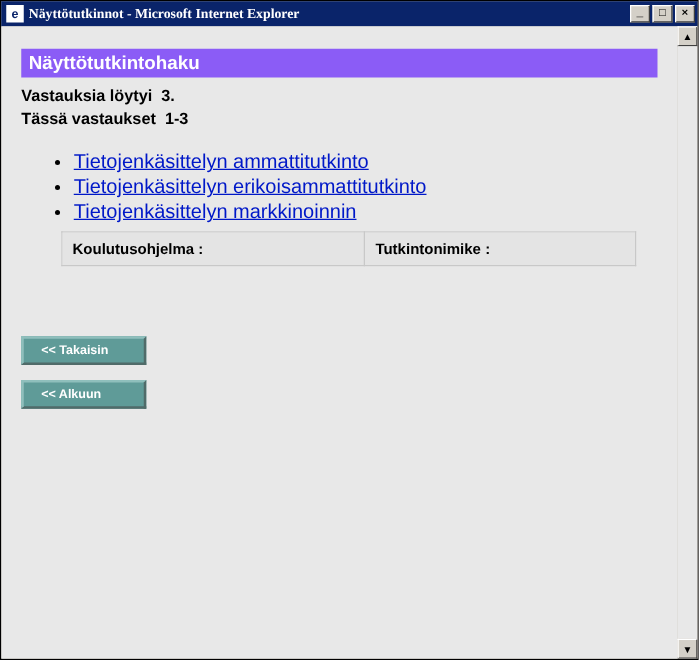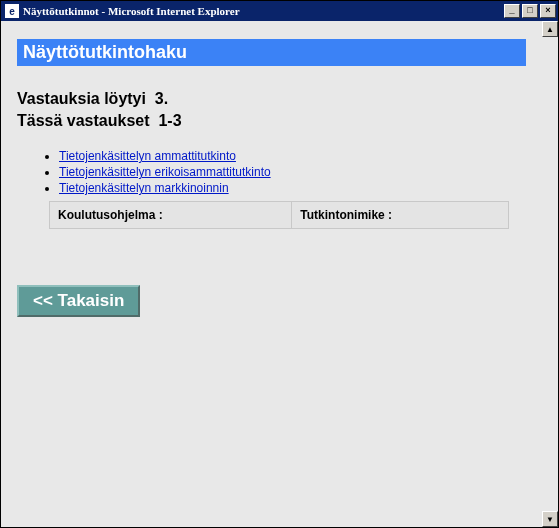--- a/index.html
+++ b/index.html
@@ -81,42 +81,42 @@
     border-right-color:#404040;
     border-bottom-color:#404040;
     display:flex;
     align-items:center;
     justify-content:center;
     font-size:8px;
     color:#000;
   }
   .sb-track { flex:1; background:#e8e8e8; }
   .heading {
-    background: #3b82f6;
+    background: #8b5cf6;
     color: #fff;
-    font-size: 18px;
+    font-size: 15px;
     font-weight: bold;
     padding: 3px 6px;
-    margin-bottom: 22px;
+    margin-bottom: 6px;
   }
   .summary {
-    font-size: 16px;
+    font-size: 13px;
     font-weight: bold;
     color: #000;
     line-height: 1.35;
     margin-bottom: 18px;
   }
   ul.links {
     margin: 0 0 6px 24px;
     padding: 0 0 0 18px;
   }
   ul.links li {
     color: #000;
     margin: 2px 0;
-    font-size: 12px;
+    font-size: 16px;
   }
   ul.links a {
     color: #0018c8;
     text-decoration: underline;
   }
   table.prog {
     border-collapse: collapse;
     margin-left: 32px;
     width: 460px;
     background: #fff;
@@ -132,21 +132,21 @@
     background: #e4e4e4;
     font-weight: bold;
   }
   .btnrow { margin-top: 56px; }
   .action-btn {
     display:inline-block;
     min-width: 100px;
     background: #5f9b98;
     color: #fff;
     font-weight: bold;
-    font-size: 17px;
+    font-size: 10px;
     padding: 4px 14px;
     border: 2px outset #8fbfbc;
     margin-bottom: 12px;
     cursor: pointer;
   }
 </style>
 </head>
 <body>
 
 <div class="window">
@@ -178,20 +178,21 @@
         <tbody>
             <tr>
           <th>Koulutusohjelma :</th>
           <th>Tutkintonimike :</th>
         </tr>
       </tbody>
         </table>
 
       <div class="btnrow">
         <div class="action-btn">&lt;&lt;  Takaisin</div><br>
+        <div class="action-btn">&lt;&lt;  Alkuun</div>
       </div>
 
     </div>
 
     <div class="scrollbar">
       <div class="sb-btn">▲</div>
       <div class="sb-track"></div>
       <div class="sb-btn">▼</div>
     </div>
   </div>

